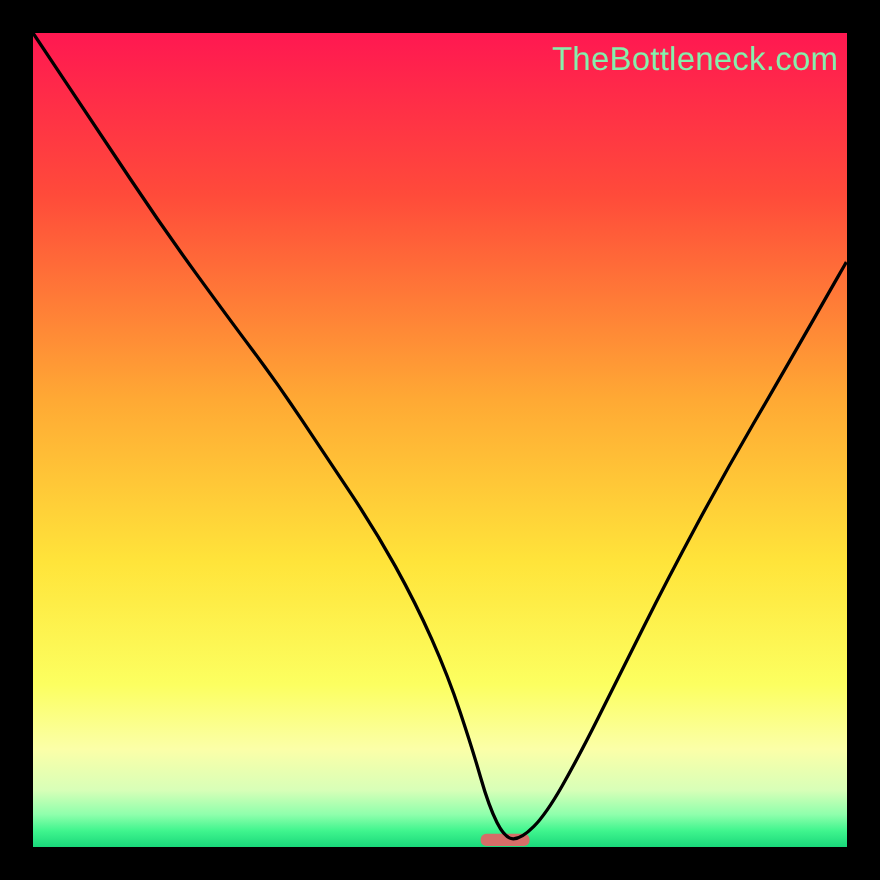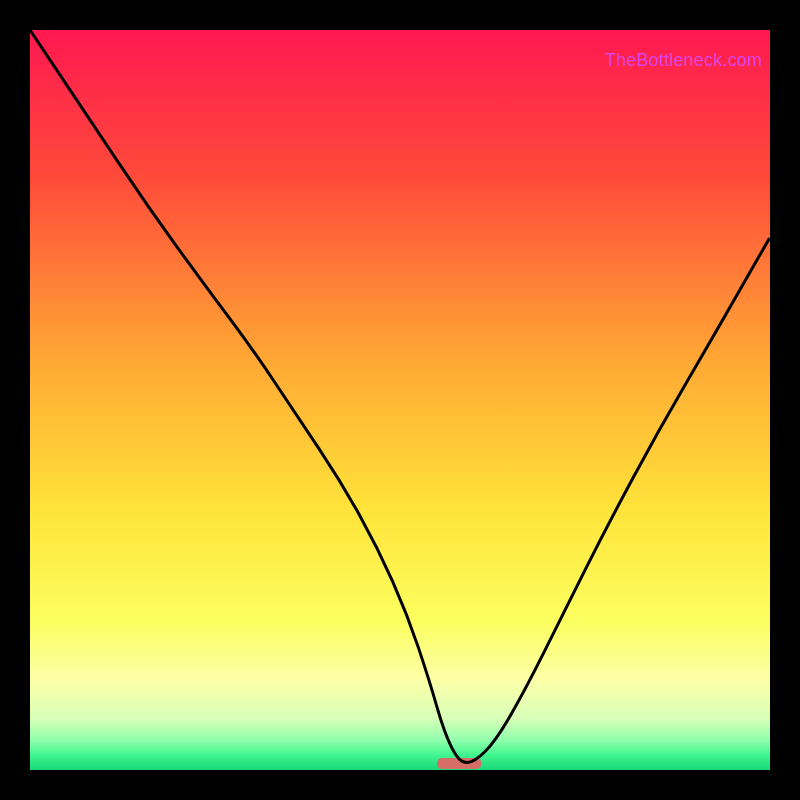--- a/index.html
+++ b/index.html
@@ -14,24 +14,24 @@
   .frame {
     position: absolute;
     left: 30px;
     top: 30px;
     width: 740px;
     height: 740px;
     background: #000;
   }
   .watermark {
     position: absolute;
-    top: 20px;
+    top: 8px;
     right: 8px;
-    color: #d946ef;
-    font-size: 18px;
+    color: #86efac;
+    font-size: 30px;
     letter-spacing: 0.2px;
     z-index: 5;
   }
   svg { display: block; }
 </style>
 </head>
 <body>
 
 <div class="frame">
 

